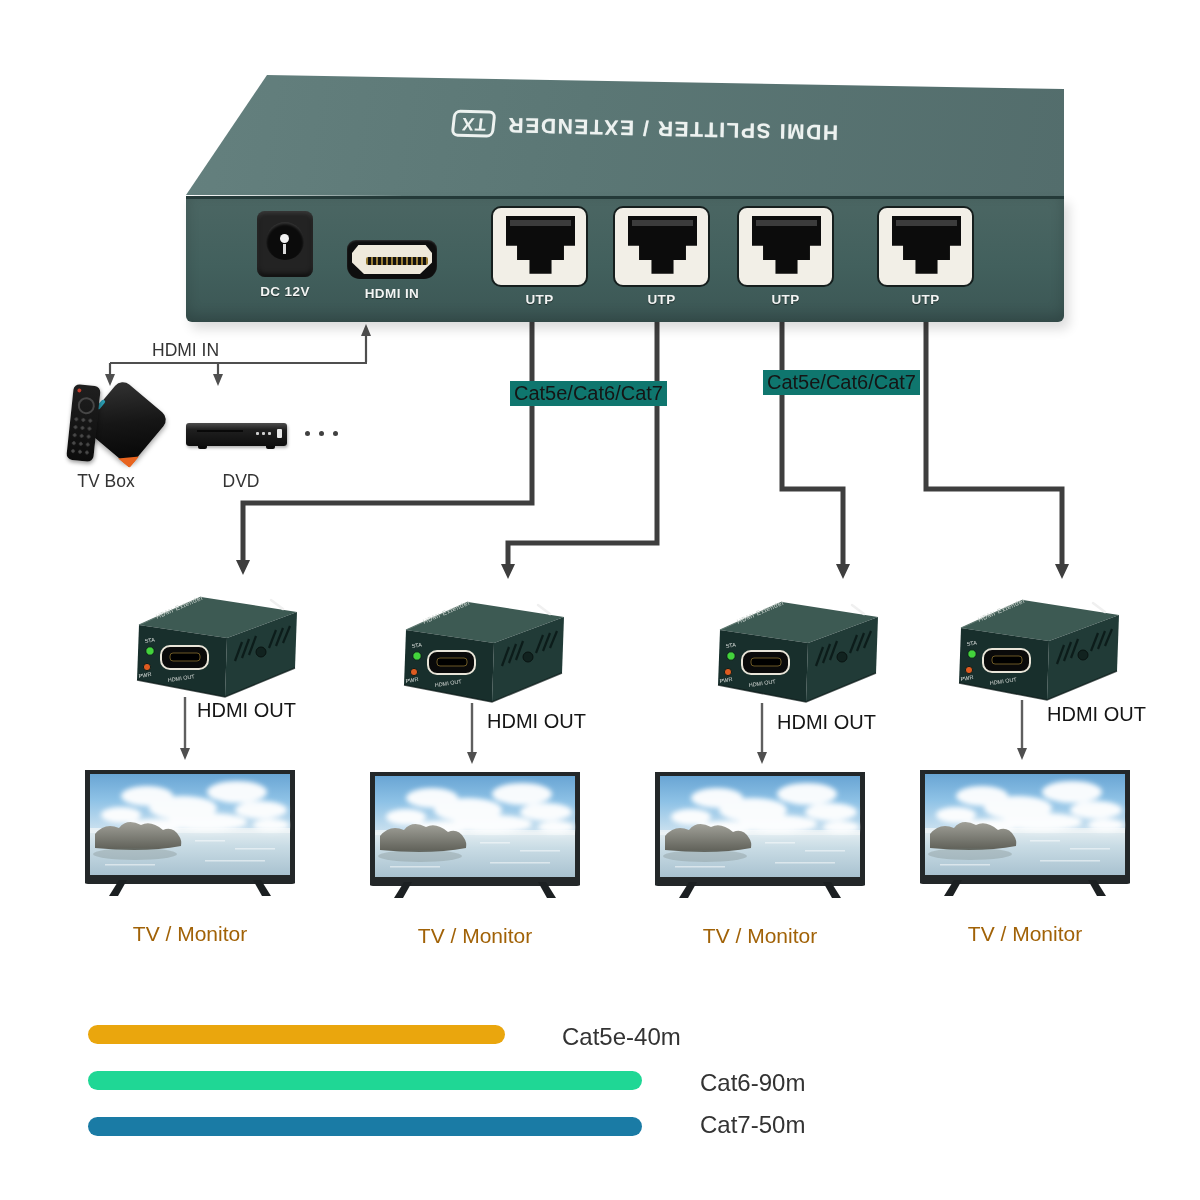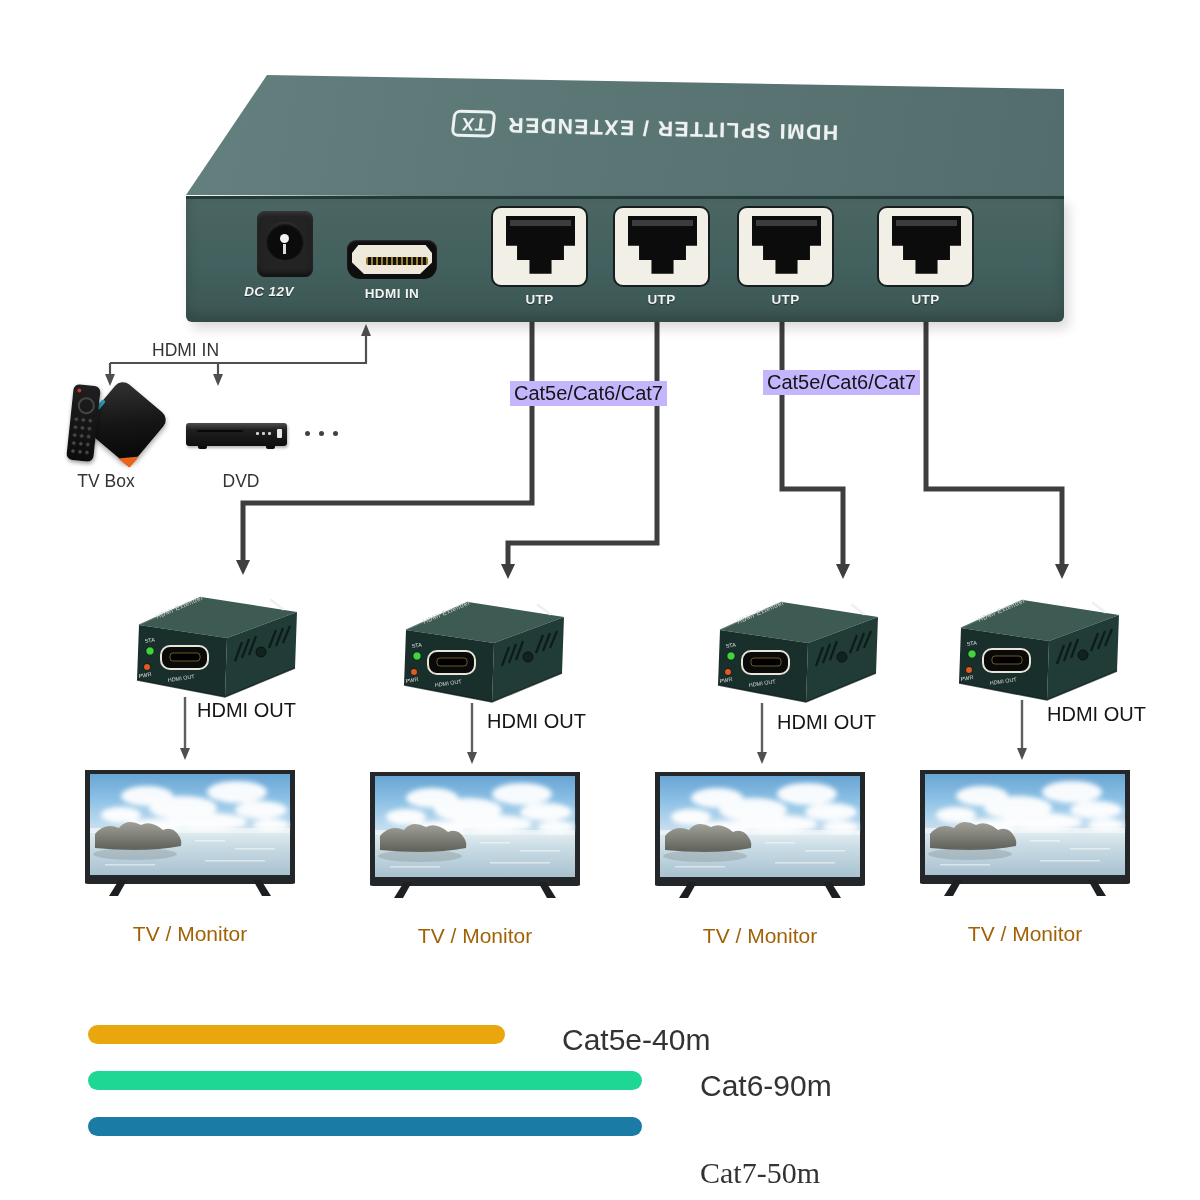--- a/index.html
+++ b/index.html
@@ -43,21 +43,21 @@
   
   .utp-port{top:206px;width:97px;height:81px;background:#f2efe7;border:2px solid #161f1e;
      border-radius:10px;box-sizing:border-box;}
   .rj45{left:13px;top:8px;width:69px;height:62px;background:#0c0c0c;
      clip-path:polygon(0 0,100% 0,100% 48%,84% 48%,84% 71%,66% 71%,66% 93%,34% 93%,34% 71%,16% 71%,16% 48%,0 48%);}
   .rj45-strip{left:17px;top:12px;width:61px;height:6px;background:#3c3c3c;}
 
   
   .diagram-label{color:#343434;font-size:17.5px;}
   .big-label{color:#151515;font-size:20px;white-space:nowrap;}
-  .cat-label{background:#c4b5fd;padding:1px 4px;}
+  .cat-label{background:#0f766e;padding:1px 4px;}
 
   
   .tvbox-body{left:94px;top:391px;width:63px;height:63px;border-radius:10px;transform:rotate(40deg);
      background:linear-gradient(135deg,#343434 0%,#161616 50%,#050505 100%);
      box-shadow:2px 2px 5px rgba(0,0,0,.35);}
   .tvbox-accent{right:-1px;bottom:-1px;width:17px;height:17px;background:#e8641f;
      clip-path:polygon(100% 10%,100% 100%,10% 100%);border-radius:3px;}
   .tvbox-teal{left:-1px;top:45%;width:4px;height:11px;background:#2b9fb4;border-radius:2px;}
   .remote-body{left:70px;top:385px;width:27px;height:76px;border-radius:6px;transform:rotate(6deg);
      background:linear-gradient(180deg,#1f1f1f,#0c0c0c);box-shadow:1px 2px 4px rgba(0,0,0,.4);}
@@ -70,21 +70,21 @@
      background:linear-gradient(180deg,#4e4e4e 0%,#1f1f1f 30%,#0e0e0e 100%);
      box-shadow:1px 2px 3px rgba(0,0,0,.3);}
   .dvd-tray{left:11px;top:7px;width:46px;height:2px;background:#000;opacity:.7;}
   .dvd-btn{top:9px;width:3px;height:3px;background:#cfcfcf;border-radius:1px;}
   .dvd-usb{right:5px;top:6px;width:5px;height:9px;background:#e9e9e9;border-radius:1px;}
   .dvd-foot{top:23px;width:9px;height:3px;background:#0a0a0a;border-radius:0 0 2px 2px;}
   .dots3{width:5px;height:5px;border-radius:50%;background:#414141;}
 
   
   .legend-bar{left:88px;height:19px;border-radius:10px;}
-  .legend-label{color:#333;font-size:30px;white-space:nowrap;}
+  .legend-label{color:#333;font-size:24px;white-space:nowrap;}
 
   .tv-label{width:210px;text-align:center;color:#a16207;font-size:21px;}
   svg text{font-family:"Liberation Sans",sans-serif;}
 </style>
 </head>
 <body>
 
 <div class="canvas">
 
   <svg width="0" height="0" style="position:absolute">
@@ -147,21 +147,21 @@
       <span class="dev-title-badge">TX</span>
     </div>
   </div>
   <div class="abs dev-front"></div>
 
   <div class="abs dc-port">
     <div class="abs dc-barrel"></div>
     <div class="abs dc-pin"></div>
     <div class="abs dc-pin-stem"></div>
   </div>
-  <div class="abs port-label" style="left:241px;top:284px;width:56px;font-style:italic;">DC 12V</div>
+  <div class="abs port-label" style="left:257px;top:284px;width:56px;">DC 12V</div>
 
   <div class="abs hdmi-port">
     <div class="abs hdmi-inner">
       <div class="abs hdmi-slot"></div>
     </div>
   </div>
   <div class="abs port-label" style="left:347px;top:286px;width:90px;">HDMI IN</div>
 
   <div class="abs utp-port" style="left:491px;">
     <div class="abs rj45"></div>
@@ -439,15 +439,15 @@
   <div class="abs tv-label" style="left:655px;top:924px;">TV / Monitor</div>
   <div class="abs tv-label" style="left:920px;top:922px;">TV / Monitor</div>
 
   <div class="abs legend-bar" style="top: 1025px; width: 417px; background: rgb(234, 166, 13);"></div>
   <div class="abs legend-label" style="left:562px;top:1023px;">Cat5e-40m</div>
 
   <div class="abs legend-bar" style="top: 1071px; width: 554px; background: rgb(31, 215, 149);"></div>
   <div class="abs legend-label" style="left:700px;top:1069px;">Cat6-90m</div>
 
   <div class="abs legend-bar" style="top: 1117px; width: 554px; background: rgb(26, 123, 165);"></div>
-  <div class="abs legend-label" style="left:700px;top:1156px;font-family:Liberation Serif, serif;">Cat7-50m</div>
+  <div class="abs legend-label" style="left:700px;top:1111px;">Cat7-50m</div>
 
 </div>
 
 </body></html>

